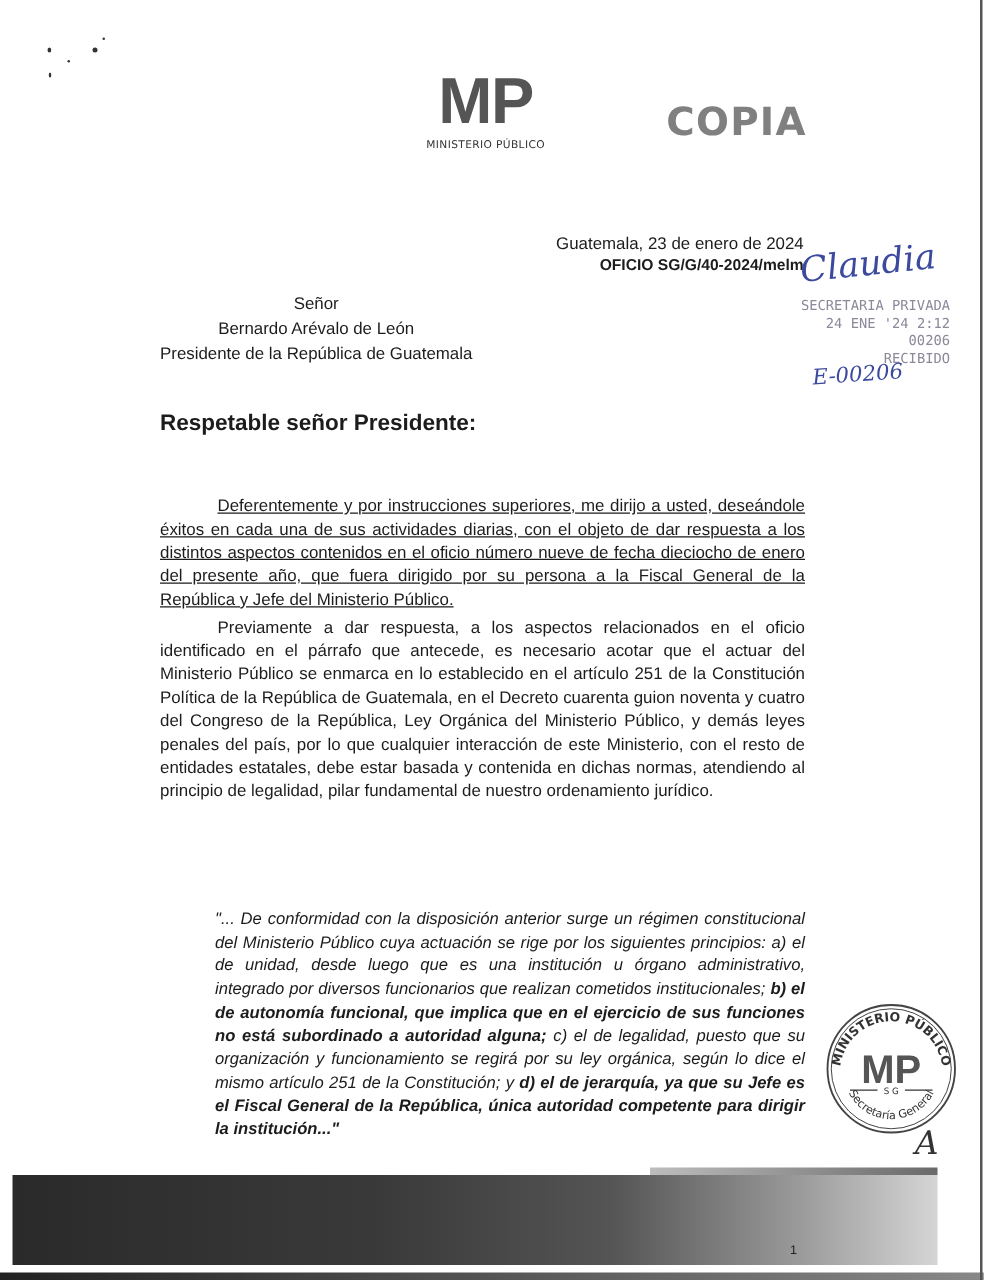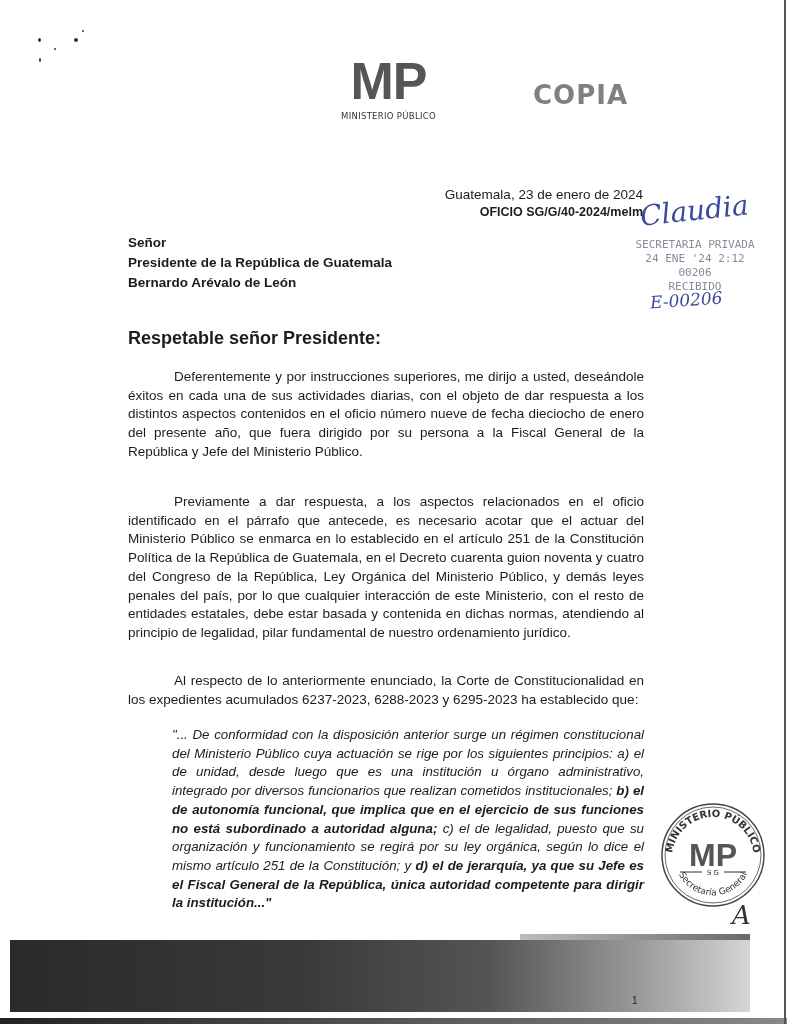--- a/index.html
+++ b/index.html
@@ -6,35 +6,35 @@
   body { width:787px; height:1024px; background:#ffffff; position:relative; overflow:hidden; font-family:"Liberation Sans", sans-serif; color:#1c1c1c; }
   .page { position:absolute; left:0; top:0; width:787px; height:856px; }
   .right-edge { position:absolute; left:784px; top:0; width:2px; height:1024px; background:#555; }
   .specks { position:absolute; left:34px; top:28px; width:60px; height:40px; }
   .speck { position:absolute; background:#333; border-radius:50%; }
 
   .logo { position:absolute; left:336px; top:55px; width:105px; text-align:center; }
   .logo-mark { font-family:"Liberation Sans", sans-serif; font-weight:bold; font-size:52px; letter-spacing:-1px; color:#555; line-height:52px; }
   .logo-sub { font-family:"DejaVu Sans", sans-serif; font-size:8.5px; letter-spacing:0.3px; color:#333; margin-top:4px; white-space:nowrap; }
 
-  .copia { position:absolute; left:533px; top:80px; font-family:"DejaVu Sans", sans-serif; font-weight:bold; font-size:26px; color:#808080; letter-spacing:1px; }
+  .copia { position:absolute; left:533px; top:80px; font-family:"DejaVu Sans", sans-serif; font-weight:bold; font-size:31px; color:#808080; letter-spacing:1px; }
 
   .date-line { position:absolute; right:144px; top:187px; font-size:13.5px; color:#1c1c1c; text-align:right; }
   .oficio-line { position:absolute; right:144px; top:205px; font-size:12.5px; font-weight:bold; text-align:right; }
 
   .sign-claudia { position:absolute; left:640px; top:194px; font-family:"DejaVu Serif", serif; font-style:italic; font-size:28px; color:#3b4a9e; transform:rotate(-6deg); }
-  .stamp { position:absolute; left:630px; top:238px; width:130px; text-align:center; font-family:"DejaVu Sans Mono", monospace; color:#8a8a9a; font-size:11px; line-height:14px; }
+  .stamp { position:absolute; left:630px; top:238px; width:130px; text-align:right; font-family:"DejaVu Sans Mono", monospace; color:#8a8a9a; font-size:11px; line-height:14px; }
   .stamp-code { position:absolute; left:650px; top:290px; font-family:"DejaVu Serif", serif; font-style:italic; font-size:17px; color:#3b4a9e; transform:rotate(-4deg); }
 
-  .recipient { position:absolute; left:128px; top:233px; font-size:13.5px; font-weight:bold; line-height:20px; }
+  .recipient { position:absolute; left:128px; top:233px; font-size:13.5px; font-weight:normal; line-height:20px;text-align:center; }
   .salutation { position:absolute; left:128px; top:328px; font-size:18px; font-weight:bold; }
 
   .para { position:absolute; left:128px; width:516px; font-size:13.5px; line-height:18.7px; text-align:justify; }
   .indent { text-indent:46px; }
-  .p1 { top:368px; }
+  .p1 { top:396px;text-decoration:underline; }
   .p2 { top:493px; }
   .p3 { top:672px; }
   .quote { position:absolute; left:172px; width:472px; top:726px; font-size:13.3px; line-height:18.7px; text-align:justify; font-style:italic; }
   .quote b { font-weight:bold; }
 
   .seal { position:absolute; left:658px; top:800px; width:110px; height:110px; }
   .initials { position:absolute; left:732px; top:900px; font-family:"DejaVu Serif", serif; font-style:italic; font-size:26px; color:#333; }
 
   .scan-bar { position:absolute; left:10px; top:940px; width:740px; height:72px; background:linear-gradient(90deg,#2a2a2a 0%,#3a3a3a 40%,#555 65%,#9a9a9a 85%,#d5d5d5 100%); }
   .scan-bar-top { position:absolute; left:520px; top:934px; width:230px; height:6px; background:linear-gradient(90deg,#bdbdbd,#6a6a6a); }
@@ -67,29 +67,28 @@
   <div class="sign-claudia">Claudia</div>
   <div class="stamp">
     <div>SECRETARIA PRIVADA</div>
     <div>24 ENE '24 2:12 00206</div>
     <div>RECIBIDO</div>
   </div>
   <div class="stamp-code">E-00206</div>
 
   <div class="recipient">
     <div>Señor</div>
+    <div>Bernardo Arévalo de León</div>
     <div>Presidente de la República de Guatemala</div>
-    <div>Bernardo Arévalo de León</div>
   </div>
 
   <div class="salutation">Respetable señor Presidente:</div>
 
   <div class="para indent p1">Deferentemente y por instrucciones superiores, me dirijo a usted, deseándole éxitos en cada una de sus actividades diarias, con el objeto de dar respuesta a los distintos aspectos contenidos en el oficio número nueve de fecha dieciocho de enero del presente año, que fuera dirigido por su persona a la Fiscal General de la República y Jefe del Ministerio Público.</div>
   <div class="para indent p2">Previamente a dar respuesta, a los aspectos relacionados en el oficio identificado en el párrafo que antecede, es necesario acotar que el actuar del Ministerio Público se enmarca en lo establecido en el artículo 251 de la Constitución Política de la República de Guatemala, en el Decreto cuarenta guion noventa y cuatro del Congreso de la República, Ley Orgánica del Ministerio Público, y demás leyes penales del país, por lo que cualquier interacción de este Ministerio, con el resto de entidades estatales, debe estar basada y contenida en dichas normas, atendiendo al principio de legalidad, pilar fundamental de nuestro ordenamiento jurídico.</div>
-  <div class="para indent p3">Al respecto de lo anteriormente enunciado, la Corte de Constitucionalidad en los expedientes acumulados 6237-2023, 6288-2023 y 6295-2023 ha establecido que:</div>
 
   <div class="quote"><span>"... De conformidad con la disposición anterior surge un régimen constitucional del Ministerio Público cuya actuación se rige por los siguientes principios: a) el de unidad, desde luego que es una institución u órgano administrativo, integrado por diversos funcionarios que realizan cometidos institucionales; </span><b>b) el de autonomía funcional, que implica que en el ejercicio de sus funciones no está subordinado a autoridad alguna;</b><span> c) el de legalidad, puesto que su organización y funcionamiento se regirá por su ley orgánica, según lo dice el mismo artículo 251 de la Constitución; y </span><b>d) el de jerarquía, ya que su Jefe es el Fiscal General de la República, única autoridad competente para dirigir la institución..."</b></div>
 
   <svg class="seal" viewBox="0 0 110 110">
     <defs>
       <path id="arcTop" d="M 14 58 A 41 41 0 0 1 96 58"></path>
       <path id="arcBot" d="M 18 66 A 38 38 0 0 0 92 66"></path>
     </defs>
     <circle cx="55" cy="55" r="51" fill="none" stroke="#444" stroke-width="1.5"></circle>
     <circle cx="55" cy="55" r="48" fill="none" stroke="#444" stroke-width="0.8"></circle>

